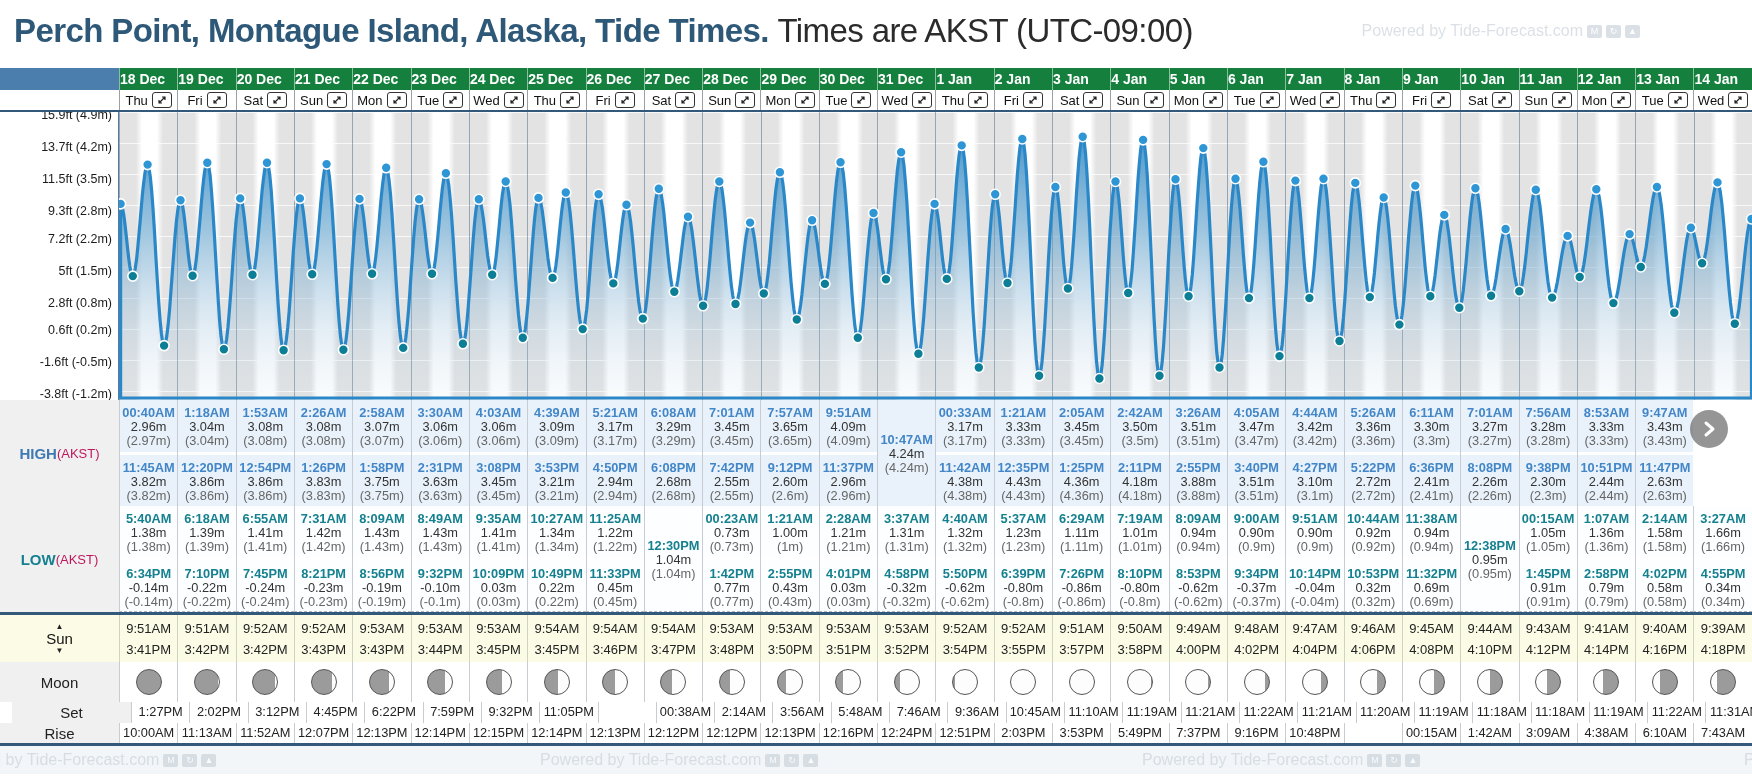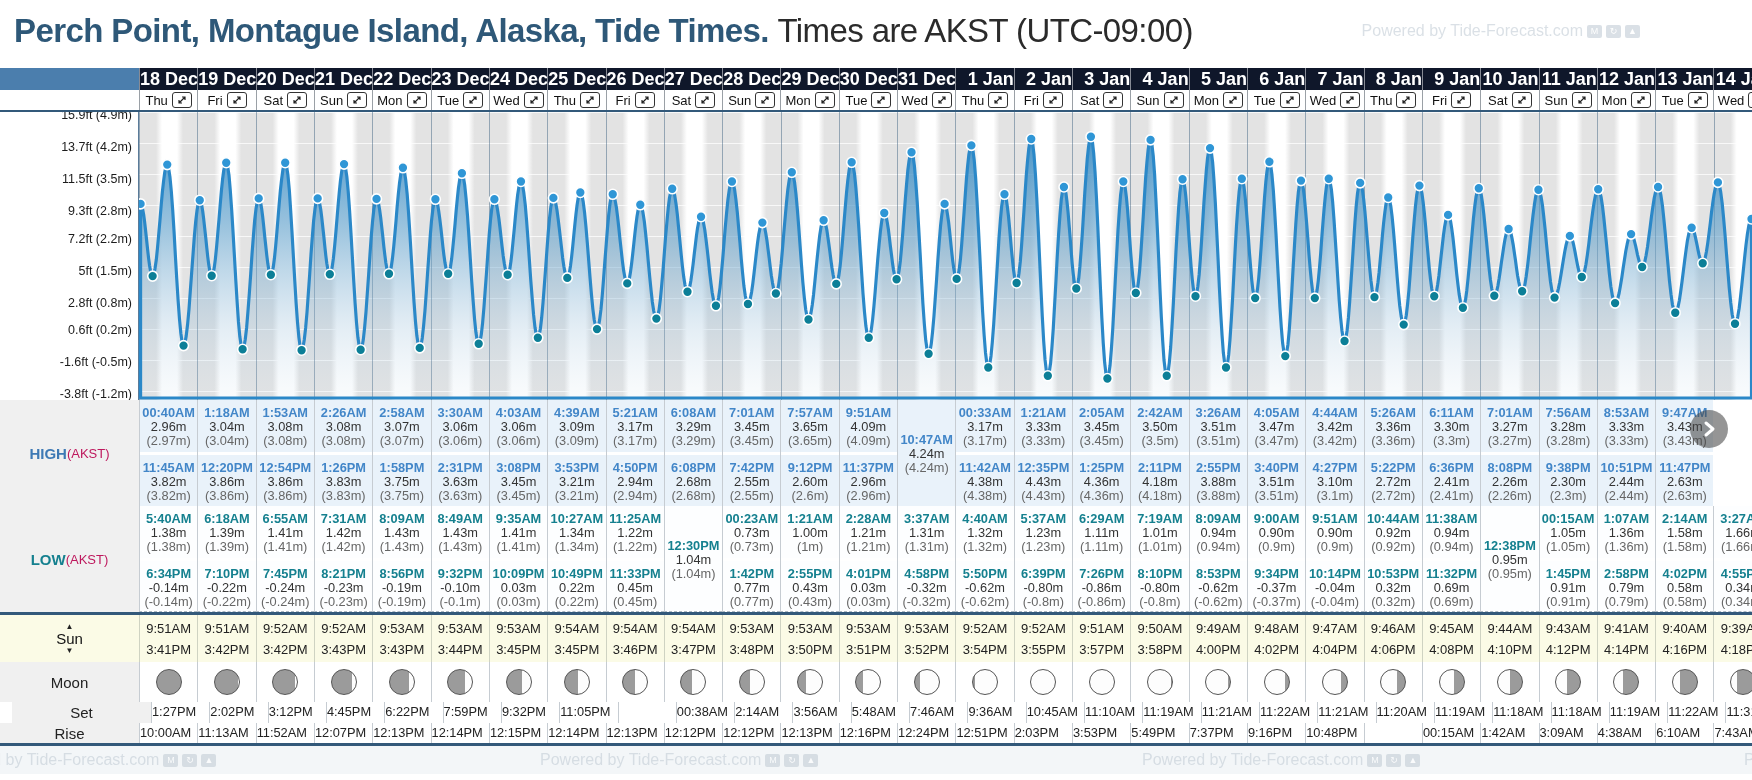--- a/index.html
+++ b/index.html
@@ -7,26 +7,26 @@
     font-family:"Liberation Sans","DejaVu Sans",sans-serif; position:relative; }
   .header { height:68px; position:relative; }
   .title { position:absolute; left:14px; top:12px; font-size:33px; letter-spacing:-0.6px; white-space:nowrap; }
   .title .strong { color:#2e5878; font-weight:bold; }
   .title .rest { color:#2b2b2b; font-weight:normal; }
   .watermark { color:#c3cdd6; opacity:.6; font-size:16px; white-space:nowrap; }
   .header-watermark { position:absolute; right:112px; top:22px; }
   .wm-icon { display:inline-block; width:15px; height:13px; background:#c3cdd6; border-radius:2px;
     margin-left:4px; color:#fff; font-size:9px; line-height:13px; text-align:center; vertical-align:middle; }
   .band { display:flex; width:1752px; }
-  .gutter { width:139px; flex:none; position:relative; }
+  .gutter { width:119px; flex:none; position:relative; }
   .cells { display:flex; flex:1; overflow:hidden; }
   .cell { width:58.32px; flex:none; }
   .band-dates { height:22px; }
   .date-gutter { background:#4b7ead; }
-  .date-cell { background:#0f172a; color:#fff; font-size:18px; font-weight:bold; text-align:right;
+  .date-cell { background:#15803d; color:#fff; font-size:14px; font-weight:bold; text-align:left;
     line-height:22px; border-left:1px solid rgba(255,255,255,.5); white-space:nowrap; overflow:hidden; }
   .band-dows { height:22px; border-bottom:2px solid #33597a; }
   .dow-gutter { background:#fff; }
   .dow-cell { background:#fff; display:flex; align-items:center; justify-content:center; gap:4px;
     border-left:1px solid #9aa0a6; font-size:13px; color:#111; }
   .expand-btn { width:20px; height:16px; border:1px solid #333; border-radius:3px; background:#fff;
     display:flex; align-items:center; justify-content:center; cursor:pointer; }
   .band-chart { height:288px; overflow:hidden; }
   .chart-gutter { background:#fff; border-right:1px solid #5a7b99; }
   .y-label { position:absolute; right:6px; font-size:12.5px; color:#1c1c1c; height:18px; line-height:18px; white-space:nowrap; }
@@ -58,21 +58,21 @@
   .sun-gutter .lbl { font-size:15px; color:#111; }
   .tri { font-size:8px; color:#222; line-height:7px; }
   .sun-cell { border-left:1px solid #cfd3c2; display:flex; flex-direction:column; align-items:center; justify-content:center; }
   .sun-line { font-size:13px; color:#222; line-height:21px; white-space:nowrap; }
   .band-moon { height:40px; background:#fff; }
   .band-set, .band-rise { background:#fff; }
   .band-set { height:21px;margin-left:12px; } .band-rise { height:20px; }
   .mr-gutter { background:#f0f0f0; display:flex; align-items:center; justify-content:center; font-size:15px; color:#222; }
   .moon-cell { border-left:1px solid #c6ccd2; display:flex; align-items:center; justify-content:center; }
   .moon-disc { width:26px; height:26px; border-radius:50%; border:1.5px solid #555; }
-  .sr-cell { border-left:1px solid #c6ccd2; font-size:12.8px; color:#222; text-align:left; line-height:20px; white-space:nowrap; overflow:hidden; }
+  .sr-cell { border-left:1px solid #c6ccd2; font-size:12.8px; color:#222; text-align:center; line-height:20px; white-space:nowrap; overflow:hidden; }
   .footer { height:31px; border-top:3px solid #33597a; background:#f3f6f8; position:relative; overflow:hidden; }
   .footer .wm { position:absolute; top:50%; transform:translateY(-50%); }
   .footer .wm:nth-child(1){ left:-62px; } .footer .wm:nth-child(2){ left:540px; }
   .footer .wm:nth-child(3){ left:1142px; } .footer .wm:nth-child(4){ left:1744px; }
   .next-arrow { position:absolute; left:1690px; top:410px; width:38px; height:38px; border-radius:50%;
     background:rgba(72,72,72,.58); display:flex; align-items:center; justify-content:center; cursor:pointer; z-index:6; }
 </style>
 </head>
 <body>
 

